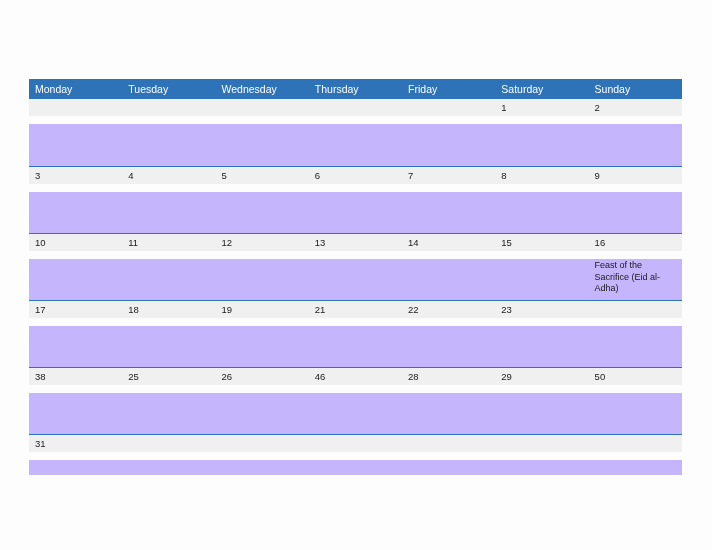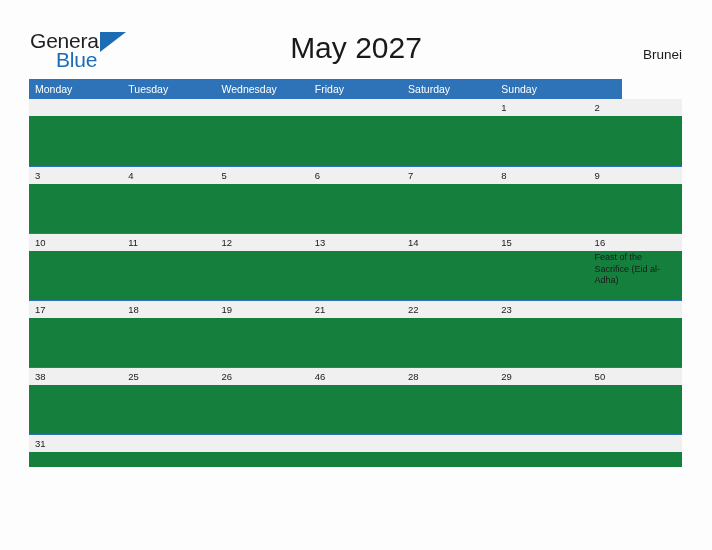--- a/index.html
+++ b/index.html
@@ -90,21 +90,21 @@
   
   .calendar {
     position: absolute;
     left: 29px;
     top: 79px;
     width: 653px;
   }
 
   .dow-row {
     display: flex;
-    width: 593px;
+    width: 653px;
     height: 20px;
     background: #2e72b8;
   }
   .dow-cell {
     width: 93.28px;
     box-sizing: border-box;
     padding-left: 6px;
     color: #ffffff;
     font-size: 10.5px;
     line-height: 20px;
@@ -141,21 +141,22 @@
     font-size: 9.5px;
     line-height: 17px;
     color: #1a1a1a;
     white-space: nowrap;
     overflow: hidden;
   }
 
   .body-strip {
     display: flex;
     width: 653px;
-    background: #15803d;
+    background: #c4b5fd;
+    margin-top: 8px;
   }
   .week-row.w0 .body-strip,
   .week-row.w1 .body-strip,
   .week-row.w2 .body-strip,
   .week-row.w3 .body-strip,
   .week-row.w4 .body-strip { height: 50px; }
   .week-row.w5 .body-strip { height: 15px; }
 
   .body-cell {
     width: 93.28px;
@@ -168,39 +169,27 @@
     color: #1a1a1a;
     padding-top: 1px;
     word-wrap: break-word;
   }
 </style>
 </head>
 <body>
 
 <div class="page">
 
-  <div class="header">
-
-    <div class="logo">
-      <span class="logo-general">General</span>
-      <span class="logo-triangle"></span>
-      <span class="logo-blue">Blue</span>
-    </div>
-
-    <div class="title">May 2027</div>
-
-    <div class="country">Brunei</div>
-
-  </div>
 
   <div class="calendar">
     <div class="dow-row">
         <div class="dow-cell">Monday</div>
         <div class="dow-cell">Tuesday</div>
         <div class="dow-cell">Wednesday</div>
+        <div class="dow-cell">Thursday</div>
         <div class="dow-cell">Friday</div>
         <div class="dow-cell">Saturday</div>
         <div class="dow-cell">Sunday</div>
       </div>
     <div id="weeks-container">
         <div class="week-row w0 first">
           <div class="day-strip">
             <div class="day-strip-cell"></div>
             <div class="day-strip-cell"></div>
             <div class="day-strip-cell"></div>

